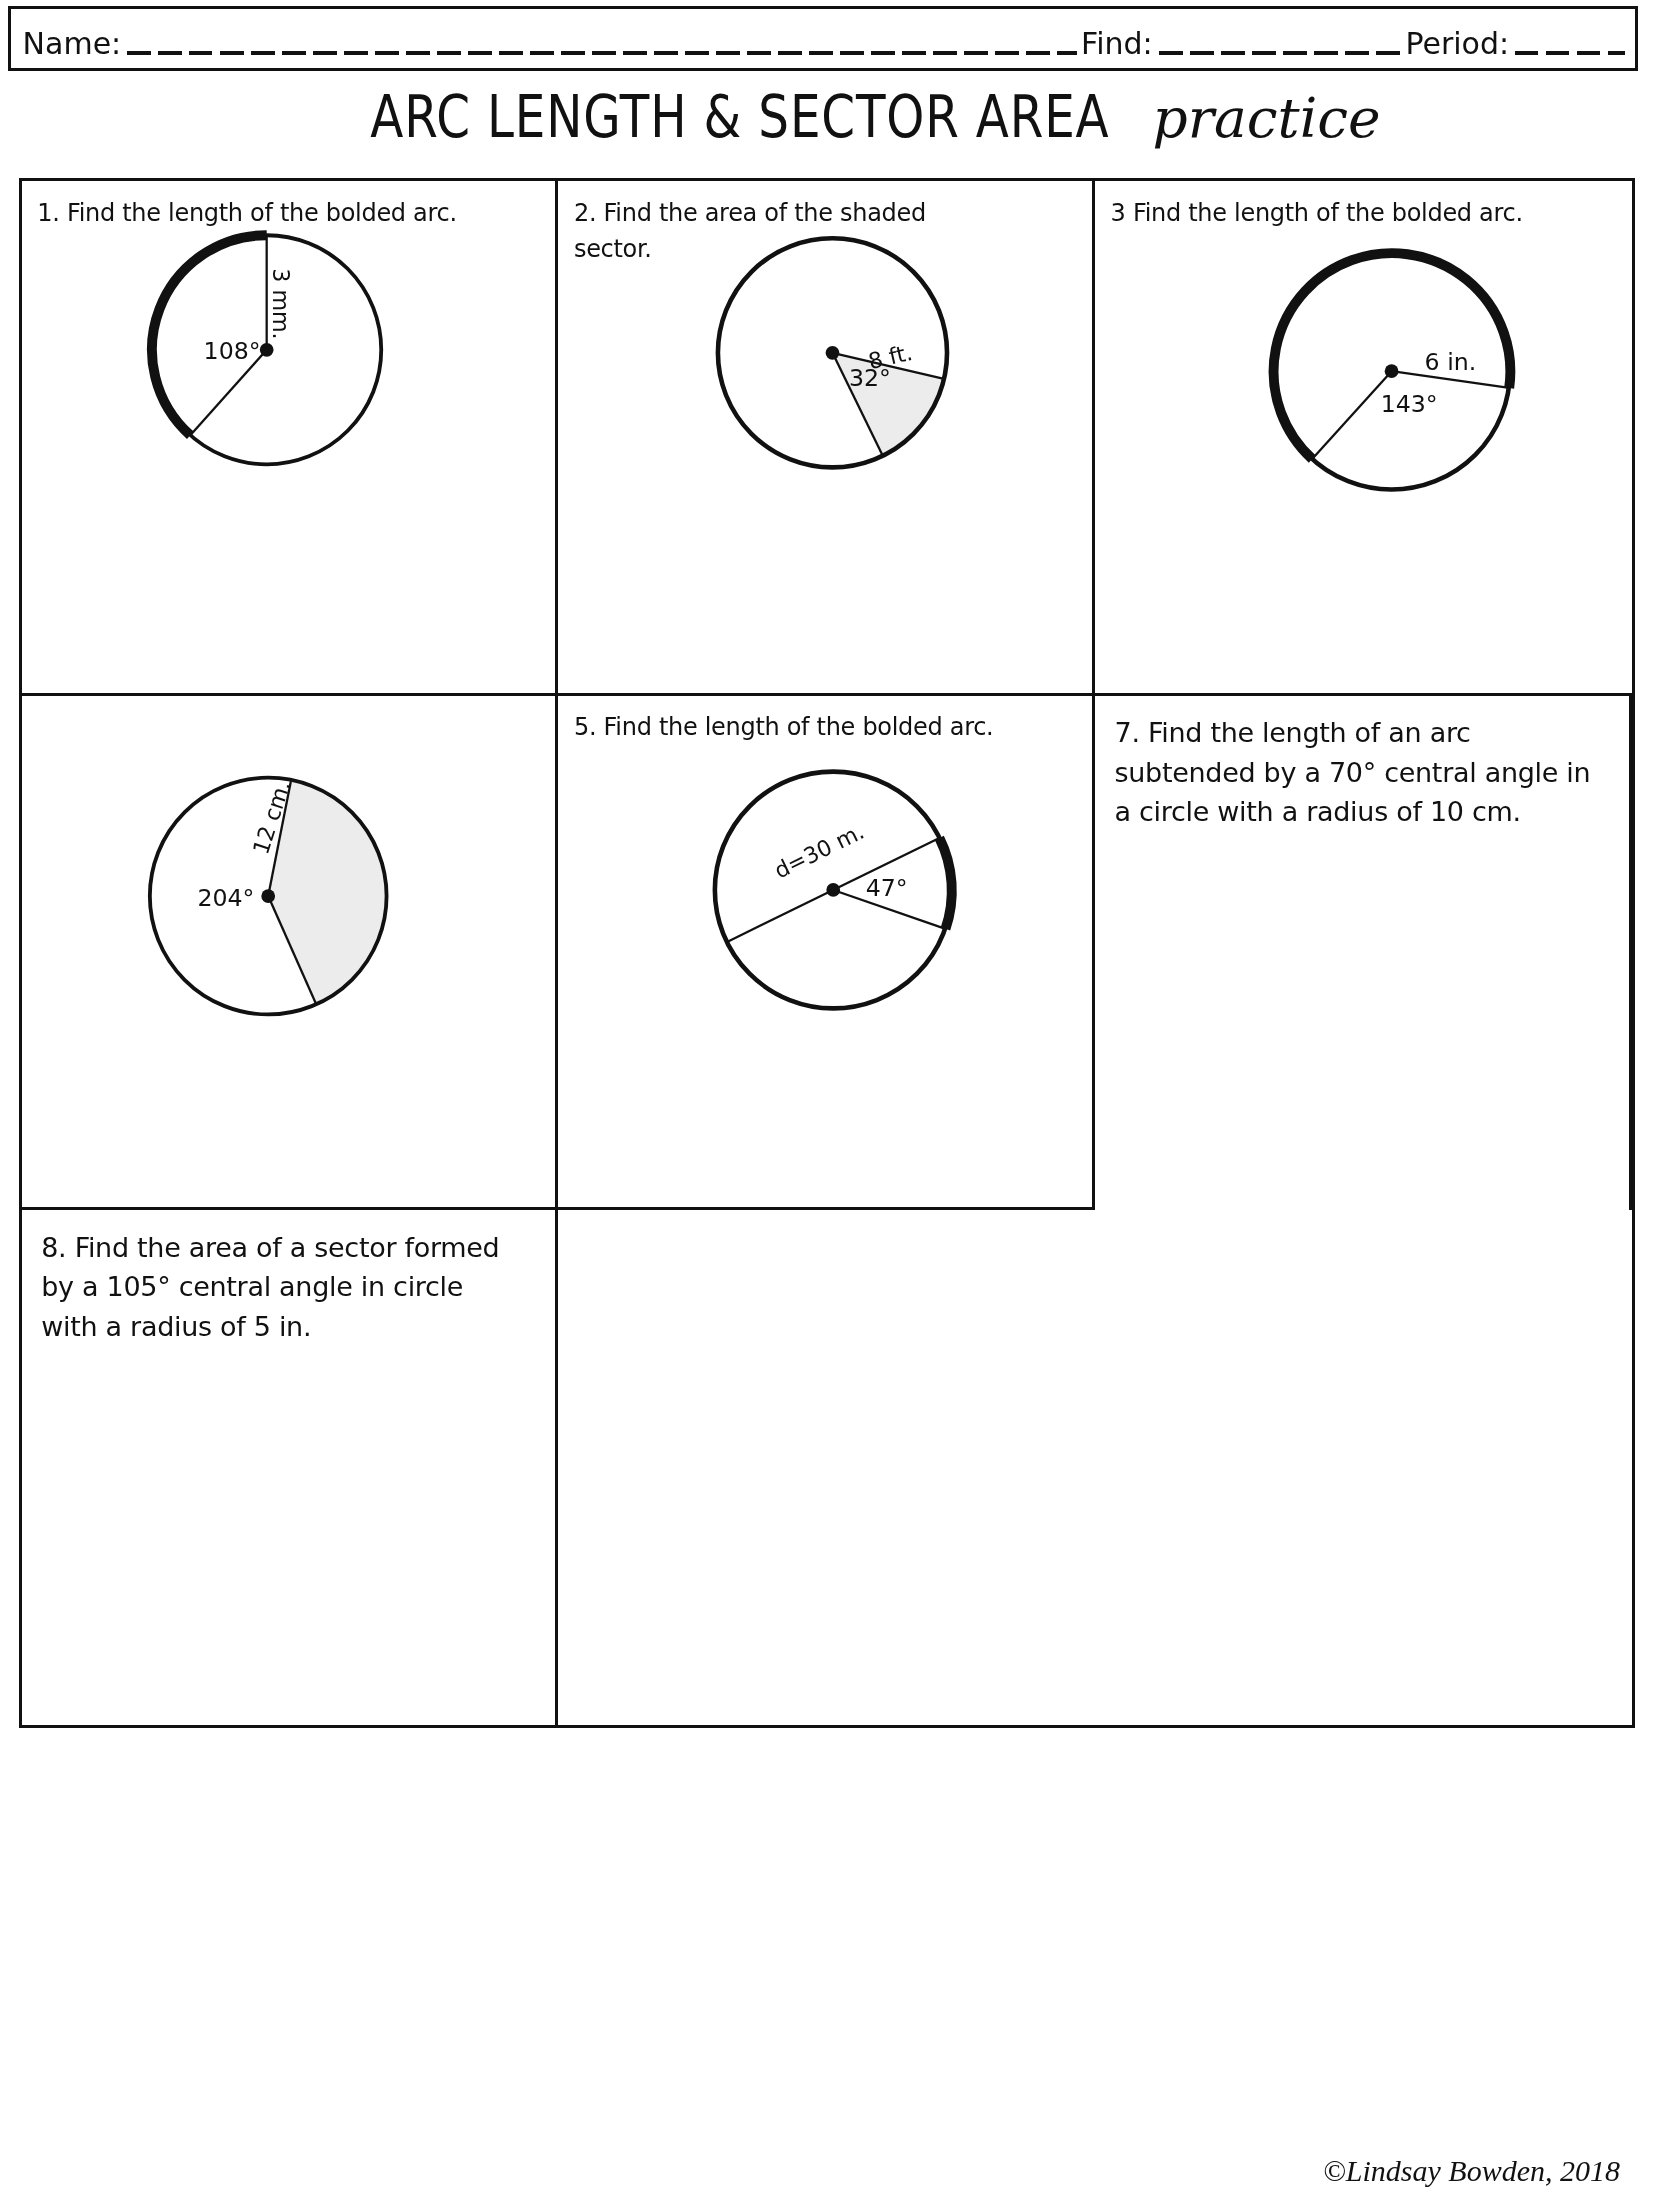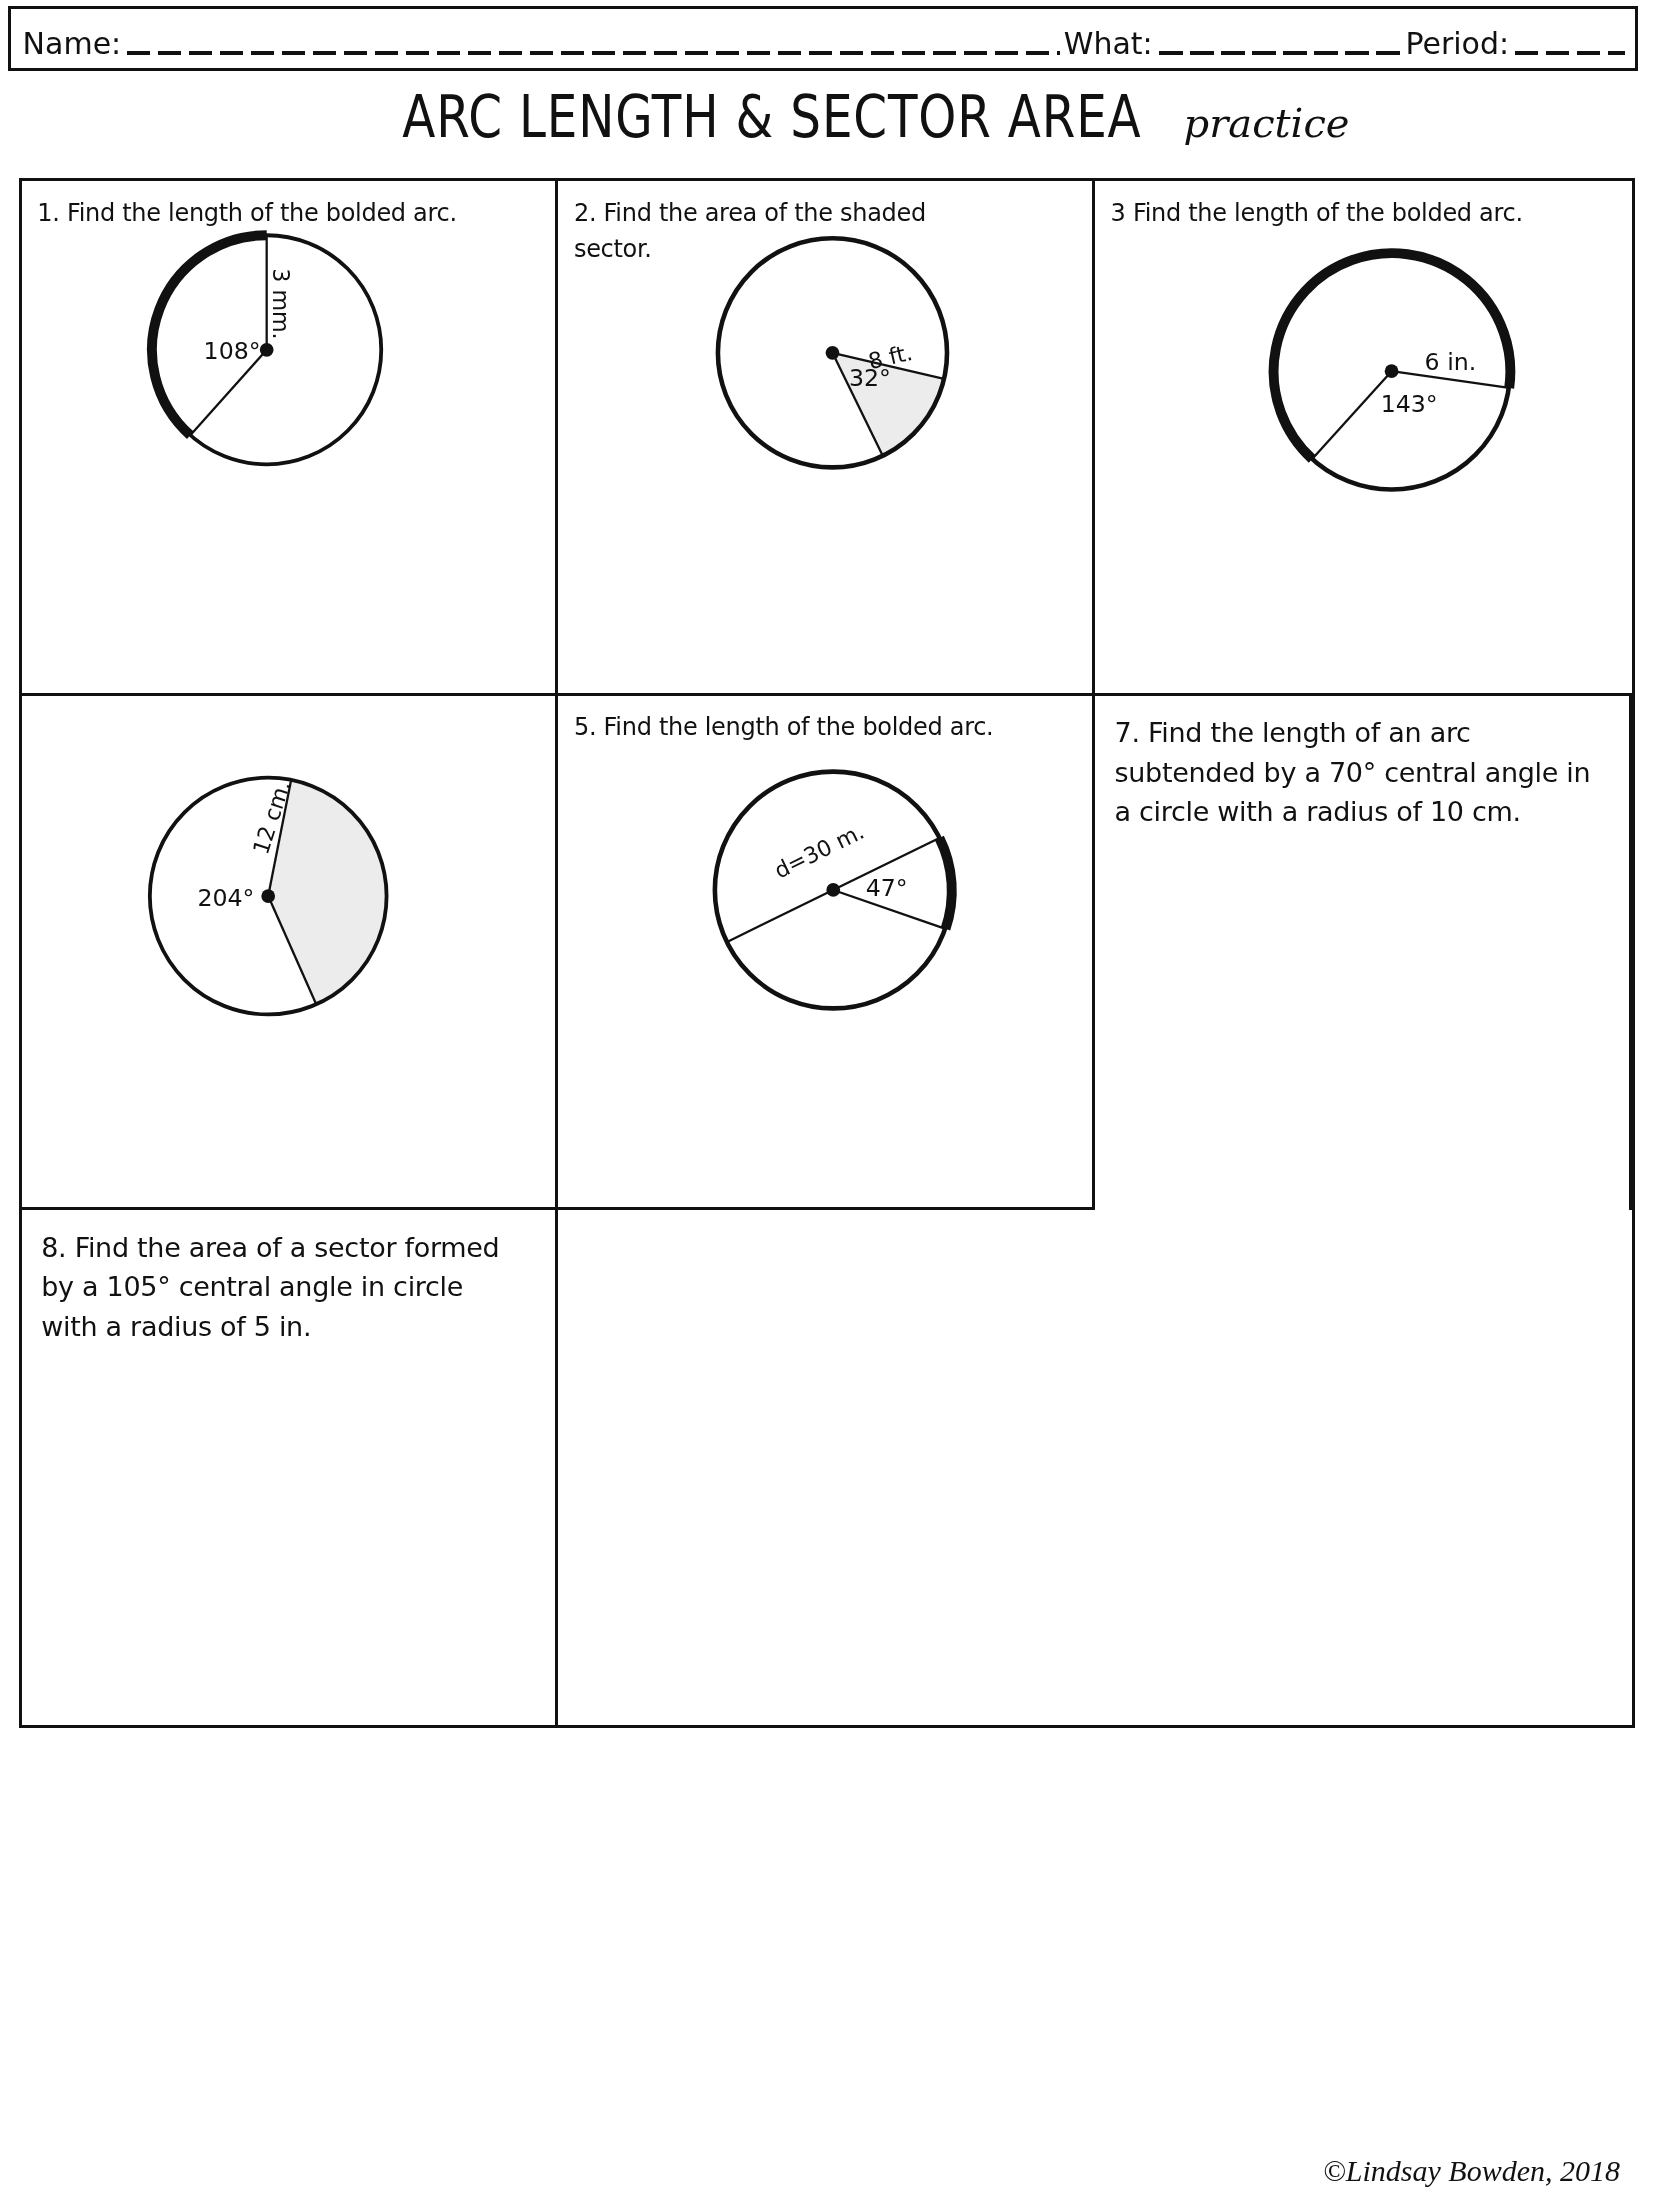--- a/index.html
+++ b/index.html
@@ -32,21 +32,21 @@
     text-align:center;white-space:nowrap;
   }
   .title-main{
     display:inline-block;
     font-size:59px;letter-spacing:1px;font-weight:400;
     transform:scaleX(0.82);transform-origin:60% 50%;
   }
   .title-script{
     display:inline-block;
     font-family:"DejaVu Serif",serif;font-style:italic;
-    font-size:40px;margin-left:-27.4px;vertical-align:baseline;
+    font-size:55px;margin-left:-27.4px;vertical-align:baseline;
   }
   
   .grid{
     position:absolute;left:18.6px;top:178px;width:1616px;height:1550px;
     border:3.9px solid #111;box-sizing:border-box;
     display:grid;
     grid-template-columns:repeat(3,1fr);
     grid-template-rows:repeat(3,1fr);
   }
   .cell{
@@ -77,21 +77,21 @@
   }
 </style>
 </head>
 <body>
 
 <div class="sheet">
 
   <div class="header-box">
     <span class="hlabel">Name:</span>
     <div class="fill-line name-line"></div>
-    <span class="hlabel">What:</span>
+    <span class="hlabel">Find:</span>
     <div class="fill-line date-line"></div>
     <span class="hlabel">Period:</span>
     <div class="fill-line period-line"></div>
   </div>
 
   <div class="title-row">
     <span class="title-main">ARC LENGTH &amp; SECTOR AREA</span>
     <span class="title-script">practice</span>
   </div>
 

